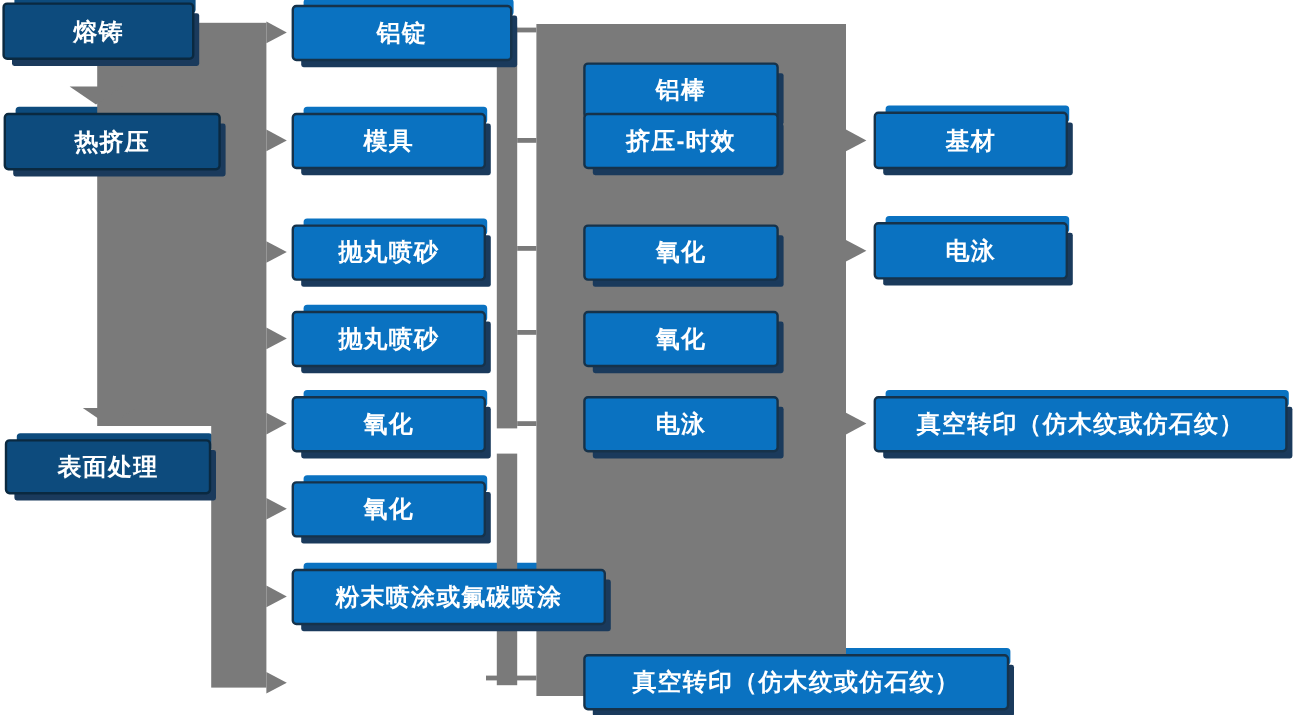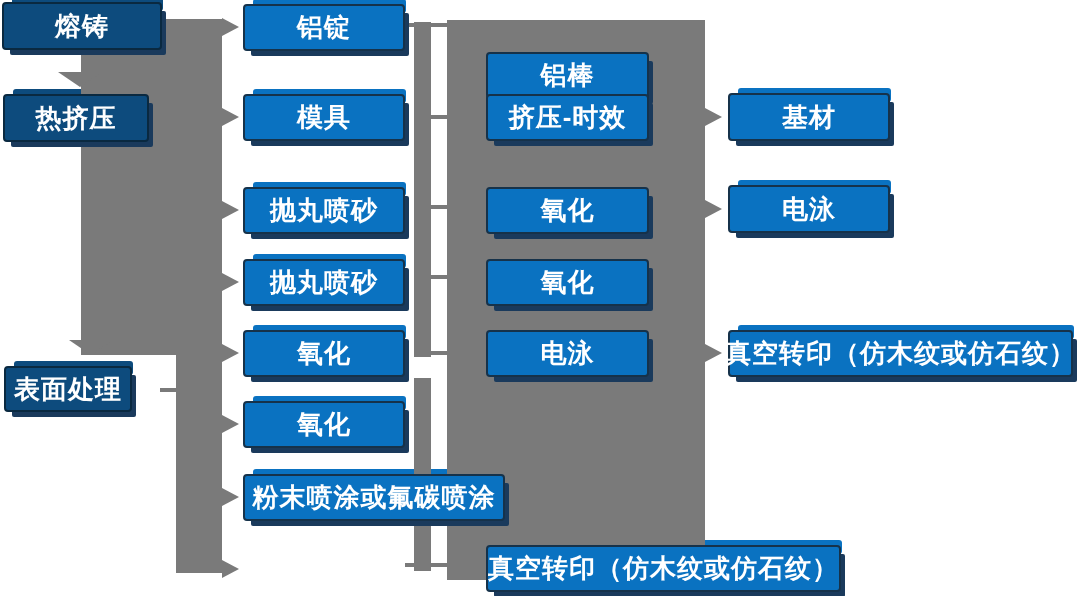--- a/index.html
+++ b/index.html
@@ -43,21 +43,21 @@
   .node {
     position: absolute;
     display: flex;
     align-items: center;
     justify-content: center;
     background: var(--box-blue);
     border: 2px solid var(--border-dark);
     border-radius: 4px;
     color: var(--text-white);
     font-weight: bold;
-    font-size: 26px;
+    font-size: 20px;
     letter-spacing: 1px;
     box-sizing: border-box;
     box-shadow: 6px 7px 0 -2px var(--shadow-navy);
     white-space: nowrap;
   }
   
   .node::before {
     content: "";
     position: absolute;
     z-index: -1;
@@ -102,24 +102,24 @@
   <div class="ar" style="left:222px;top:560px;"></div>
 
   <div class="ar" style="left:705px;top:108px;"></div>
   <div class="ar" style="left:705px;top:200px;"></div>
   <div class="ar" style="left:705px;top:344px;"></div>
 
   <div class="ad" style="left:58px;top:72px;"></div>
   <div class="ad" style="left:69px;top:340px;"></div>
 
   <div class="node dark" style="left:2px;top:2px;width:160px;height:48px;">熔铸</div>
-  <div class="node dark" style="left:3px;top:94px;width:146px;height:48px;">热挤压</div>
-  <div class="node dark" style="left:4px;top:366px;width:128px;height:46px;">表面处理</div>
+  <div class="node dark" style="left:3px;top:94px;width:181px;height:48px;">热挤压</div>
+  <div class="node dark" style="left:4px;top:366px;width:172px;height:46px;">表面处理</div>
 
-  <div class="node" style="left:243px;top:4px;width:162px;height:47px;">铝锭</div>
+  <div class="node" style="left:243px;top:4px;width:184px;height:47px;">铝锭</div>
   <div class="node" style="left:243px;top:94px;width:162px;height:47px;">模具</div>
   <div class="node" style="left:243px;top:187px;width:162px;height:47px;">抛丸喷砂</div>
   <div class="node" style="left:243px;top:259px;width:162px;height:47px;">抛丸喷砂</div>
   <div class="node" style="left:243px;top:330px;width:162px;height:47px;">氧化</div>
   <div class="node" style="left:243px;top:401px;width:162px;height:47px;">氧化</div>
   <div class="node" style="left:243px;top:474px;width:262px;height:47px;">粉末喷涂或氟碳喷涂</div>
 
   <div class="node" style="left:486px;top:4px;width:163px;height:47px;margin-top:48px;">铝棒</div>
   <div class="node" style="left:486px;top:94px;width:163px;height:47px;">挤压-时效</div>
   <div class="node" style="left:486px;top:187px;width:163px;height:47px;">氧化</div>

